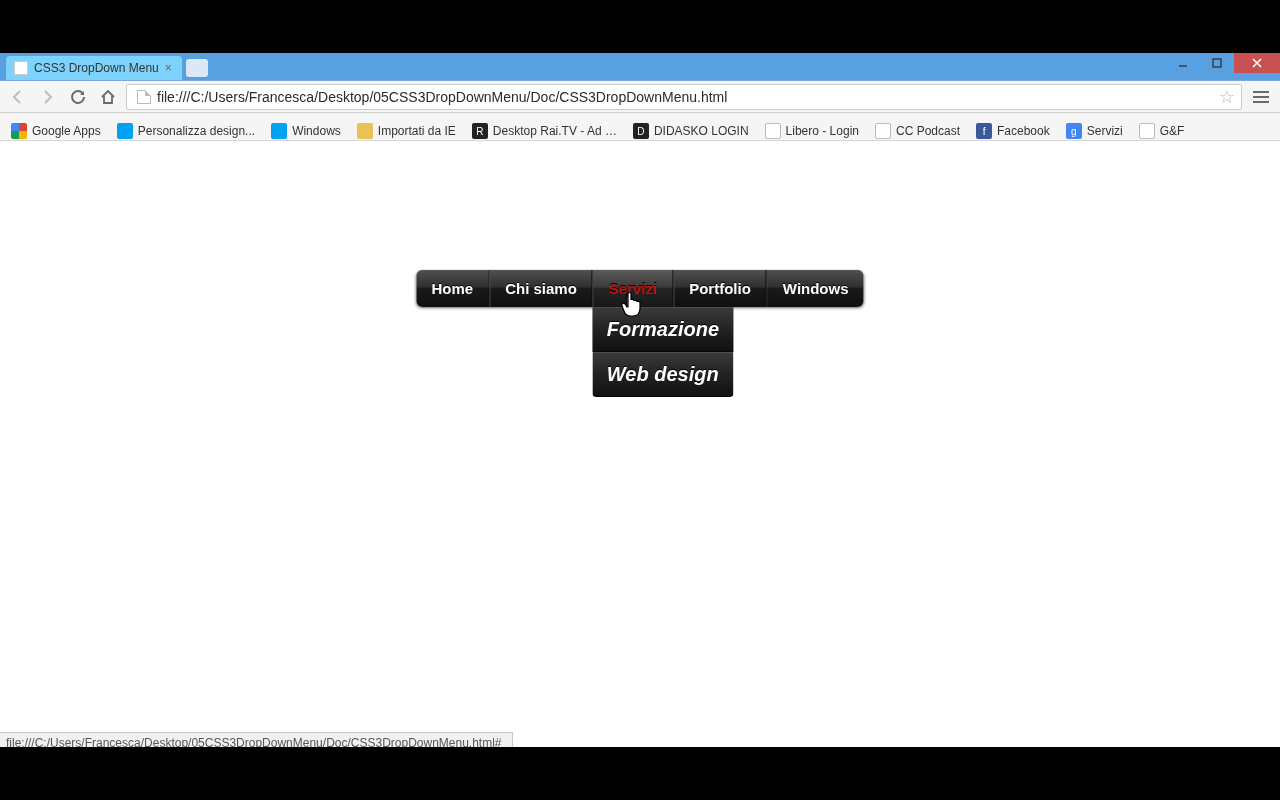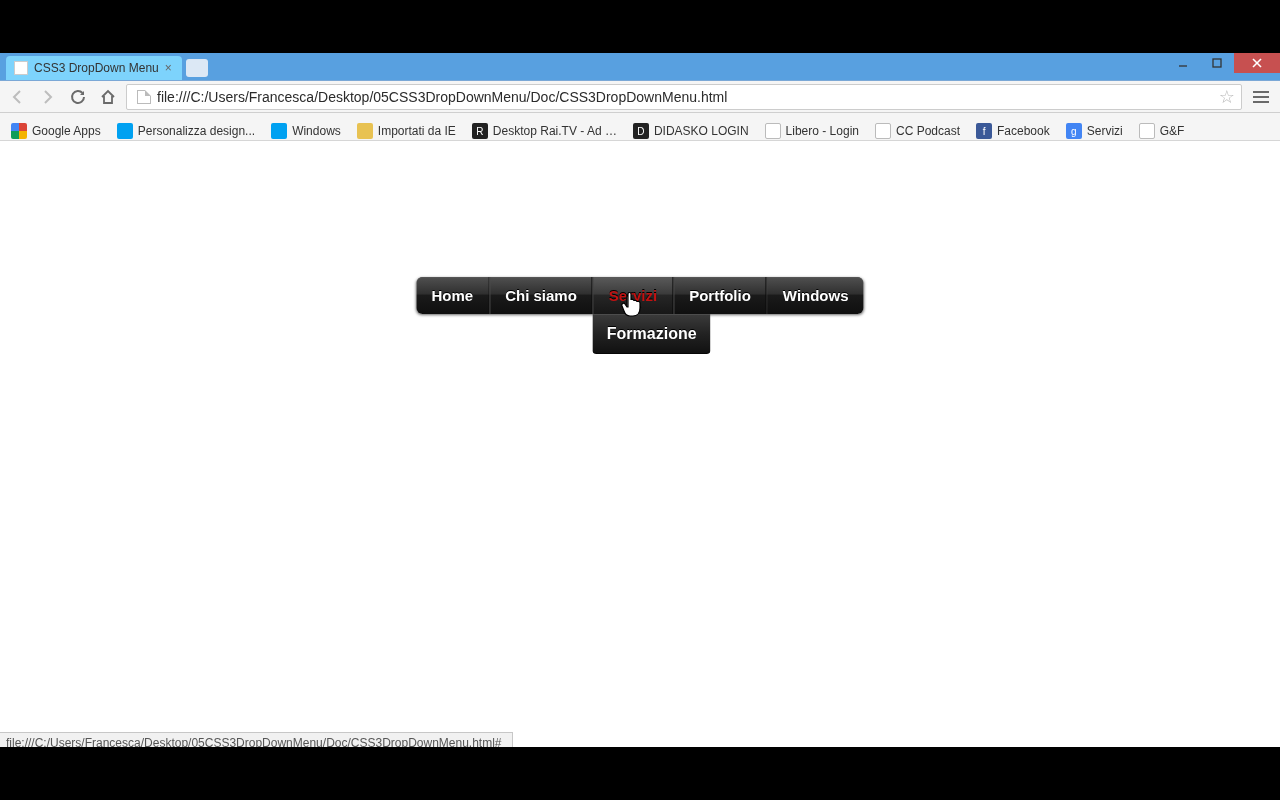--- a/index.html
+++ b/index.html
@@ -31,21 +31,21 @@
     
     .bookbar { height: 28px; background: #f5f5f5; display: flex; align-items: center; gap: 2px; padding: 0 4px; border-bottom: 1px solid #d6d6d6; font-size: 12px; color: #333; }
     .bm { display: flex; align-items: center; gap: 5px; padding: 2px 7px; border-radius: 3px; white-space: nowrap; margin-top: 9px; }
     .bm .ico { width: 16px; height: 16px; display: inline-flex; align-items:center; justify-content:center; font-size:10px; color:#fff; border-radius:2px; }
     
     
     .viewport { background: #fff; height: 612px; position: relative; }
     
     
     .nav {
-      position: absolute; top: 136px; left: 50%; transform: translateX(-50%);
+      position: absolute; top: 129px; left: 50%; transform: translateX(-50%);
       display: flex;
       background: linear-gradient(#505050,#303030 45%,#1a1a1a 50%,#0f0f0f);
       border-radius: 6px; padding: 0;
       box-shadow: 0 1px 0 #555 inset, 0 1px 3px rgba(0,0,0,.6);
     }
     .nav > li { list-style:none; position: relative; }
     .nav > li > a {
       display: block; padding: 10px 15px; color: #fff; text-decoration: none;
       font-weight: bold; font-size: 15px; text-shadow: 0 -1px 0 #000;
       border-right: 1px solid #0b0b0b; border-left: 1px solid #4a4a4a;
@@ -55,24 +55,25 @@
     .nav > li.hovered > a {
       background: linear-gradient(#5a5a5a,#3c3c3c 45%,#262626 50%,#171717);
       color: #c21111;
     }
     .nav ul.sub {
       list-style:none; position:absolute; left:0; top:100%;
     }
     .nav ul.sub li a {
       display:block; min-width:110px; white-space:nowrap;
       padding: 10px 14px; color:#fff; text-decoration:none; font-weight:bold;
-      font-size:16px;
+      font-size:20px;
       background: linear-gradient(#3a3a3a,#222 50%,#111);
       border-top: 1px solid #4c4c4c; border-bottom: 1px solid #060606;
       text-shadow: 0 -1px 0 #000;
+      font-style: italic;
     }
     .nav ul.sub li:last-child a { border-radius: 0 0 4px 4px; }
 
     
     .status { position:absolute; left:0; bottom:0; background:#f1f1f1; border:1px solid #c7c7c7; border-left:none; border-bottom:none; font-size:12px; color:#555; padding:3px 10px 3px 6px; }
     
     
     .cursor {
       position: absolute; left: 624px; top: 294px; width: 20px; height: 26px; pointer-events:none;
     }
@@ -207,20 +208,23 @@
         </li>
       <li>
           <a href="#">Chi siamo</a>
         </li>
       <li class="hovered">
         <a href="#">Servizi</a>
         <ul class="sub">
           <li>
               <a href="#">Formazione</a>
             </li>
+          <li>
+              <a href="#">Web design</a>
+            </li>
         </ul>
       </li>
       <li>
           <a href="#">Portfolio</a>
         </li>
       <li>
           <a href="#">Windows</a>
         </li>
     </ul>
     <div class="status">file:///C:/Users/Francesca/Desktop/05CSS3DropDownMenu/Doc/CSS3DropDownMenu.html#</div>

